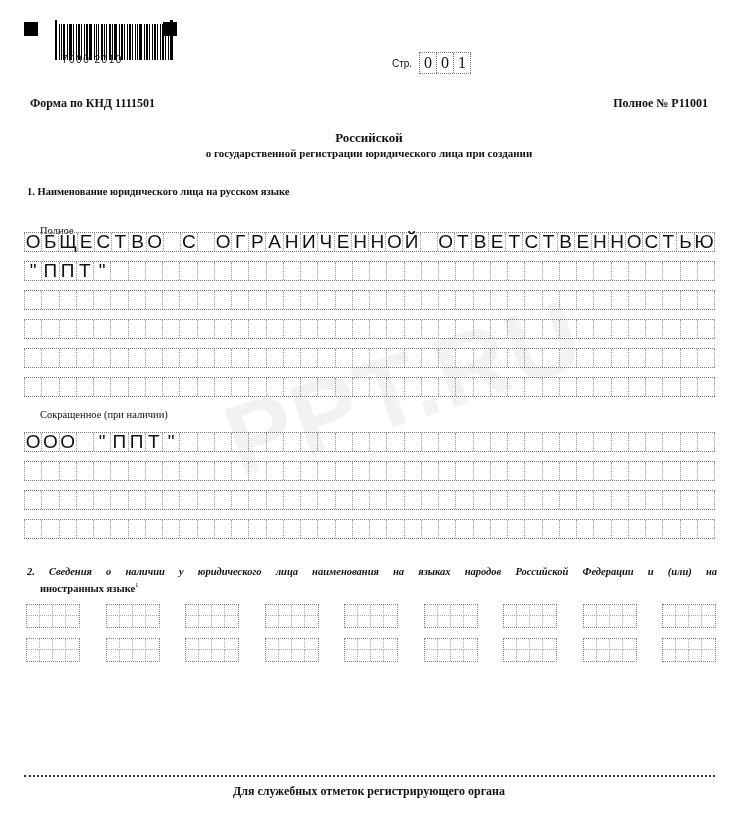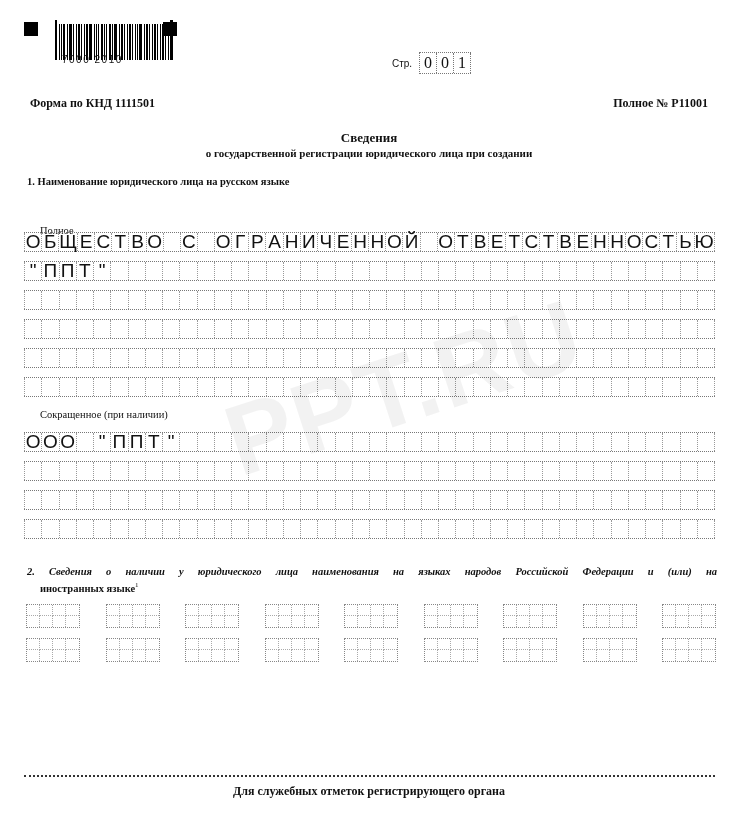--- a/index.html
+++ b/index.html
@@ -81,24 +81,24 @@
 <div class="abs page-label" style="left:392px;top:58px;">Стр.</div>
 <div class="abs page-cells" id="page-cells" style="left:419px;top:52px;">
     <div>0</div>
     <div>0</div>
     <div>1</div>
   </div>
 
 <div class="abs small-bold" style="left:30px;top:96px;">Форма по КНД 1111501</div>
 <div class="abs small-bold" style="right:30px;top:96px;">Полное № Р11001</div>
 
-<div class="abs title1" style="left:0;top:130px;">Сведения</div>
+<div class="abs title1" style="left:0;top:130px;">Российской</div>
 <div class="abs title1" style="left:0;top:147px;font-size:11px;">о государственной регистрации юридического лица при создании</div>
 
-<div class="abs section-title" style="left:27px;top:176px;">1. Наименование юридического лица на русском языке</div>
+<div class="abs section-title" style="left:27px;top:186px;">1. Наименование юридического лица на русском языке</div>
 <div class="abs sub-label" style="left:40px;top:225px;">Полное</div>
 
 <div class="abs grid" id="full-grid" style="left:24px;top:232px;width:691px;">
     <div class="grid-row">
       <div class="cell">О</div>
       <div class="cell">Б</div>
       <div class="cell">Щ</div>
       <div class="cell">Е</div>
       <div class="cell">С</div>
       <div class="cell">Т</div>

